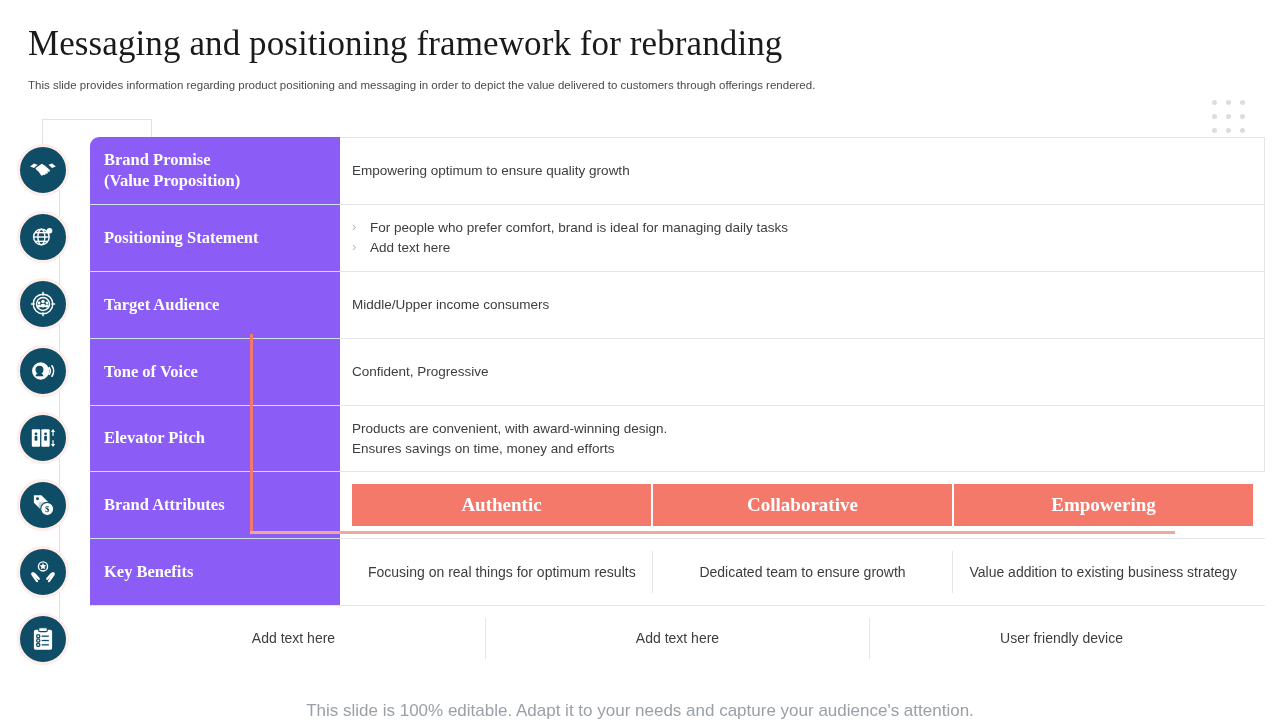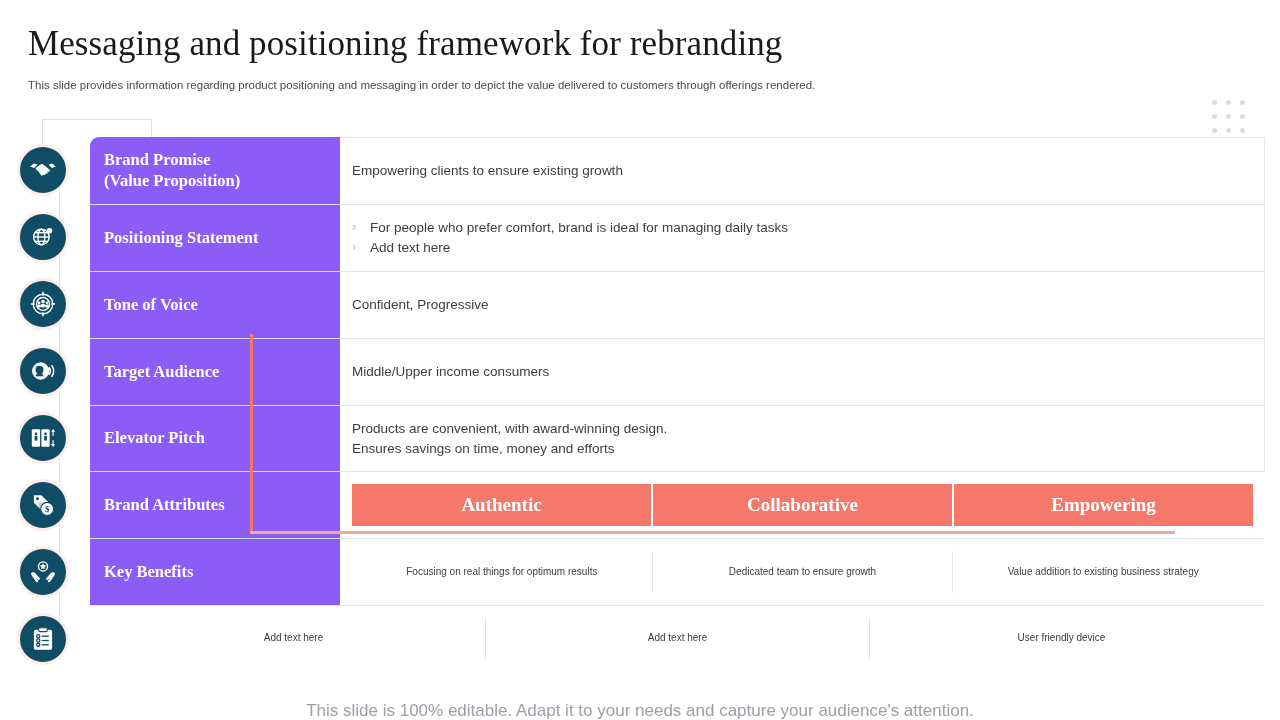--- a/index.html
+++ b/index.html
@@ -69,21 +69,21 @@
     display:flex;flex-direction:column;justify-content:center;
     padding:0 0 0 12px;
     font-size:13.5px;color:#3d3d3d;line-height:1.45;
   }
   .row:first-child .content-cell{border-top:1px solid #e3e6e9;}
   .split{display:flex;flex:1;padding:12px;}
   .sub-cell{
     flex:1;display:flex;align-items:center;justify-content:center;
     text-align:center;box-sizing:border-box;
     border-right:1px solid #e3e6e9;
-    font-size:10px;color:#3d3d3d;line-height:1.45;
+    font-size:14px;color:#3d3d3d;line-height:1.45;
     padding:0 10px;
   }
   .sub-cell:last-child{border-right:none;}
   
   .row-attributes .content-cell{padding:0;border-right:none;}
   .attr-cell{
     flex:1;background:#f4796a;color:#ffffff;
     font-family:"Liberation Serif",serif;
     font-weight:700;font-size:19px;
     display:flex;align-items:center;justify-content:center;
@@ -247,49 +247,49 @@
 <div id="framework-table">
 
   <div class="row" style="height:67px">
     <div class="label-cell">
       <div>
         <div>Brand Promise</div>
         <div>(Value Proposition)</div>
       </div>
     </div>
     <div class="content-cell">
-      <div>Empowering clients to ensure existing growth</div>
+      <div>Empowering optimum to ensure quality growth</div>
     </div>
   </div>
 
   <div class="row" style="height:67px">
     <div class="label-cell">Positioning Statement</div>
     <div class="content-cell">
       <div class="bullet">
         <span class="chev">›</span>
         <span>For people who prefer comfort, brand is ideal for managing daily tasks</span>
       </div>
       <div class="bullet">
         <span class="chev">›</span>
         <span>Add text here</span>
       </div>
     </div>
   </div>
 
   <div class="row" style="height:67px">
+    <div class="label-cell">Target Audience</div>
+    <div class="content-cell">
+      <div>Middle/Upper income consumers</div>
+    </div>
+  </div>
+
+  <div class="row" style="height:67px">
     <div class="label-cell">Tone of Voice</div>
     <div class="content-cell">
       <div>Confident,  Progressive</div>
-    </div>
-  </div>
-
-  <div class="row" style="height:67px">
-    <div class="label-cell">Target Audience</div>
-    <div class="content-cell">
-      <div>Middle/Upper income consumers</div>
     </div>
   </div>
 
   <div class="row" style="height:66px">
     <div class="label-cell">Elevator Pitch</div>
     <div class="content-cell">
       <div>Products are convenient, with award-winning design.</div>
       <div>Ensures savings on time, money and efforts</div>
     </div>
   </div>

